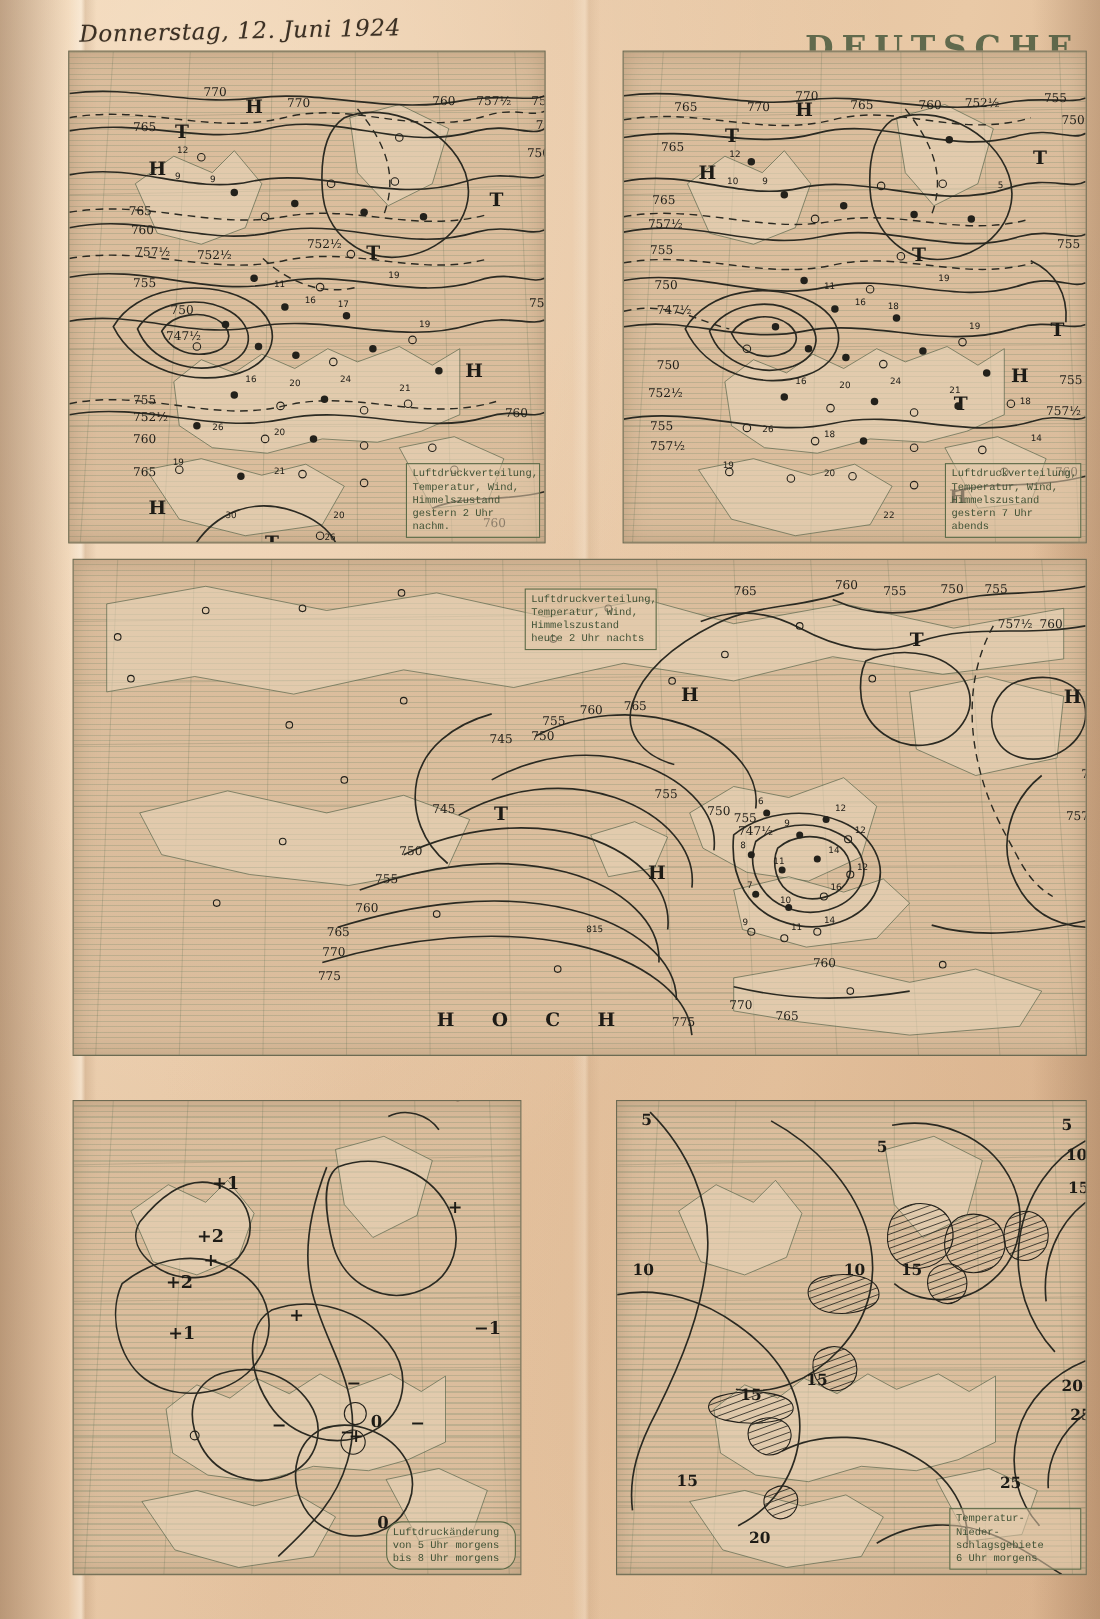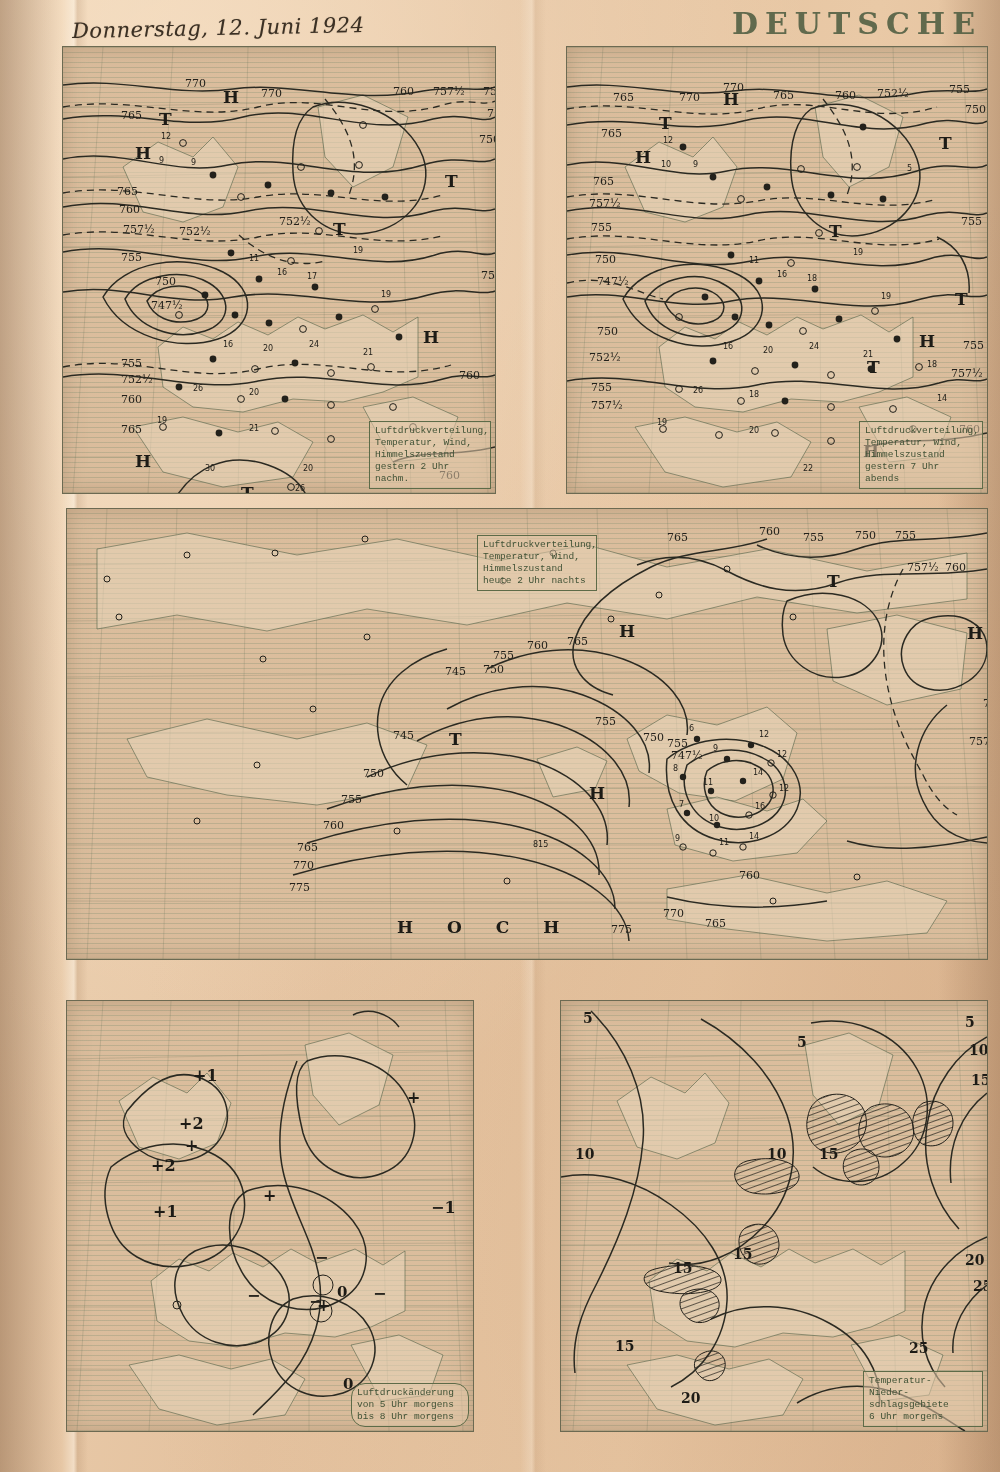--- a/index.html
+++ b/index.html
@@ -31,21 +31,21 @@
   
   .date{
     position:absolute;left:72px;top:16px;
     font-family:"DejaVu Serif",serif;
     font-size:21px;color:#3b3024;letter-spacing:.5px;
     font-style:italic;
     transform:rotate(-1.2deg);
     text-shadow:0 0 1px rgba(60,45,30,.35);
   }
   .masthead{
-    position:absolute;right:18px;top:6px;
+    position:absolute;right:18px;top:27px;
     font-family:"DejaVu Serif",serif;
     font-size:30px;letter-spacing:7px;color:#4a5a3e;
     font-weight:bold;
     opacity:.85;
   }
 
   
   .map{
     position:absolute;
     background:

